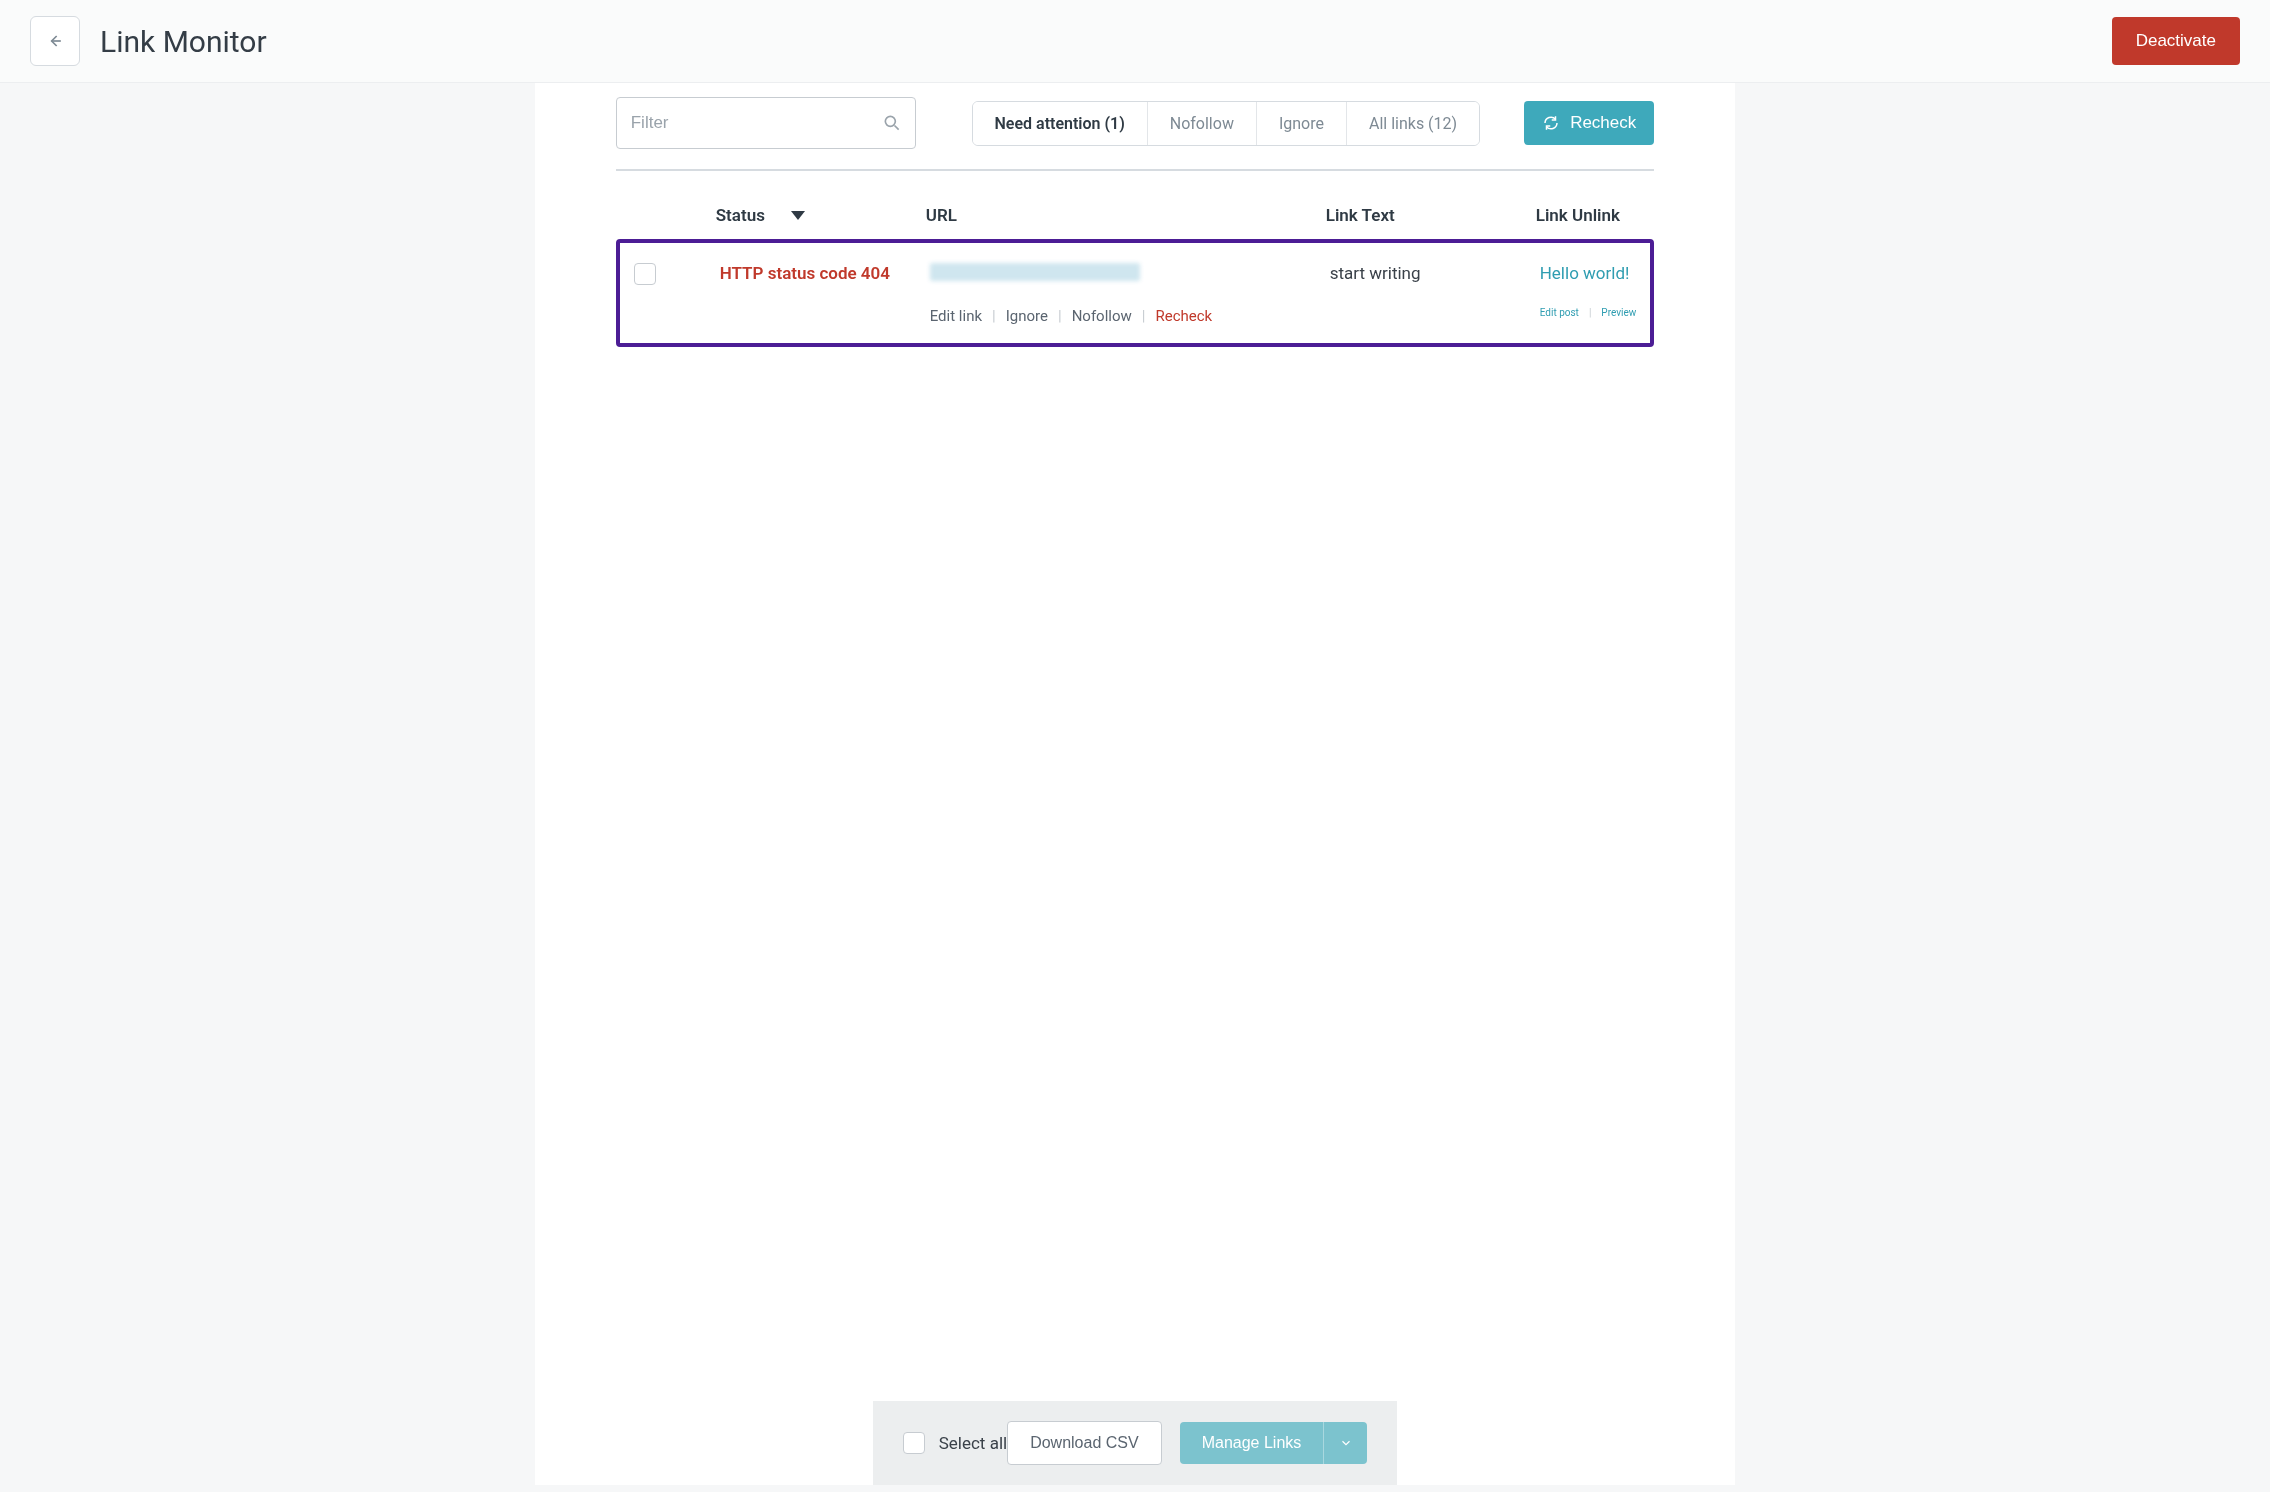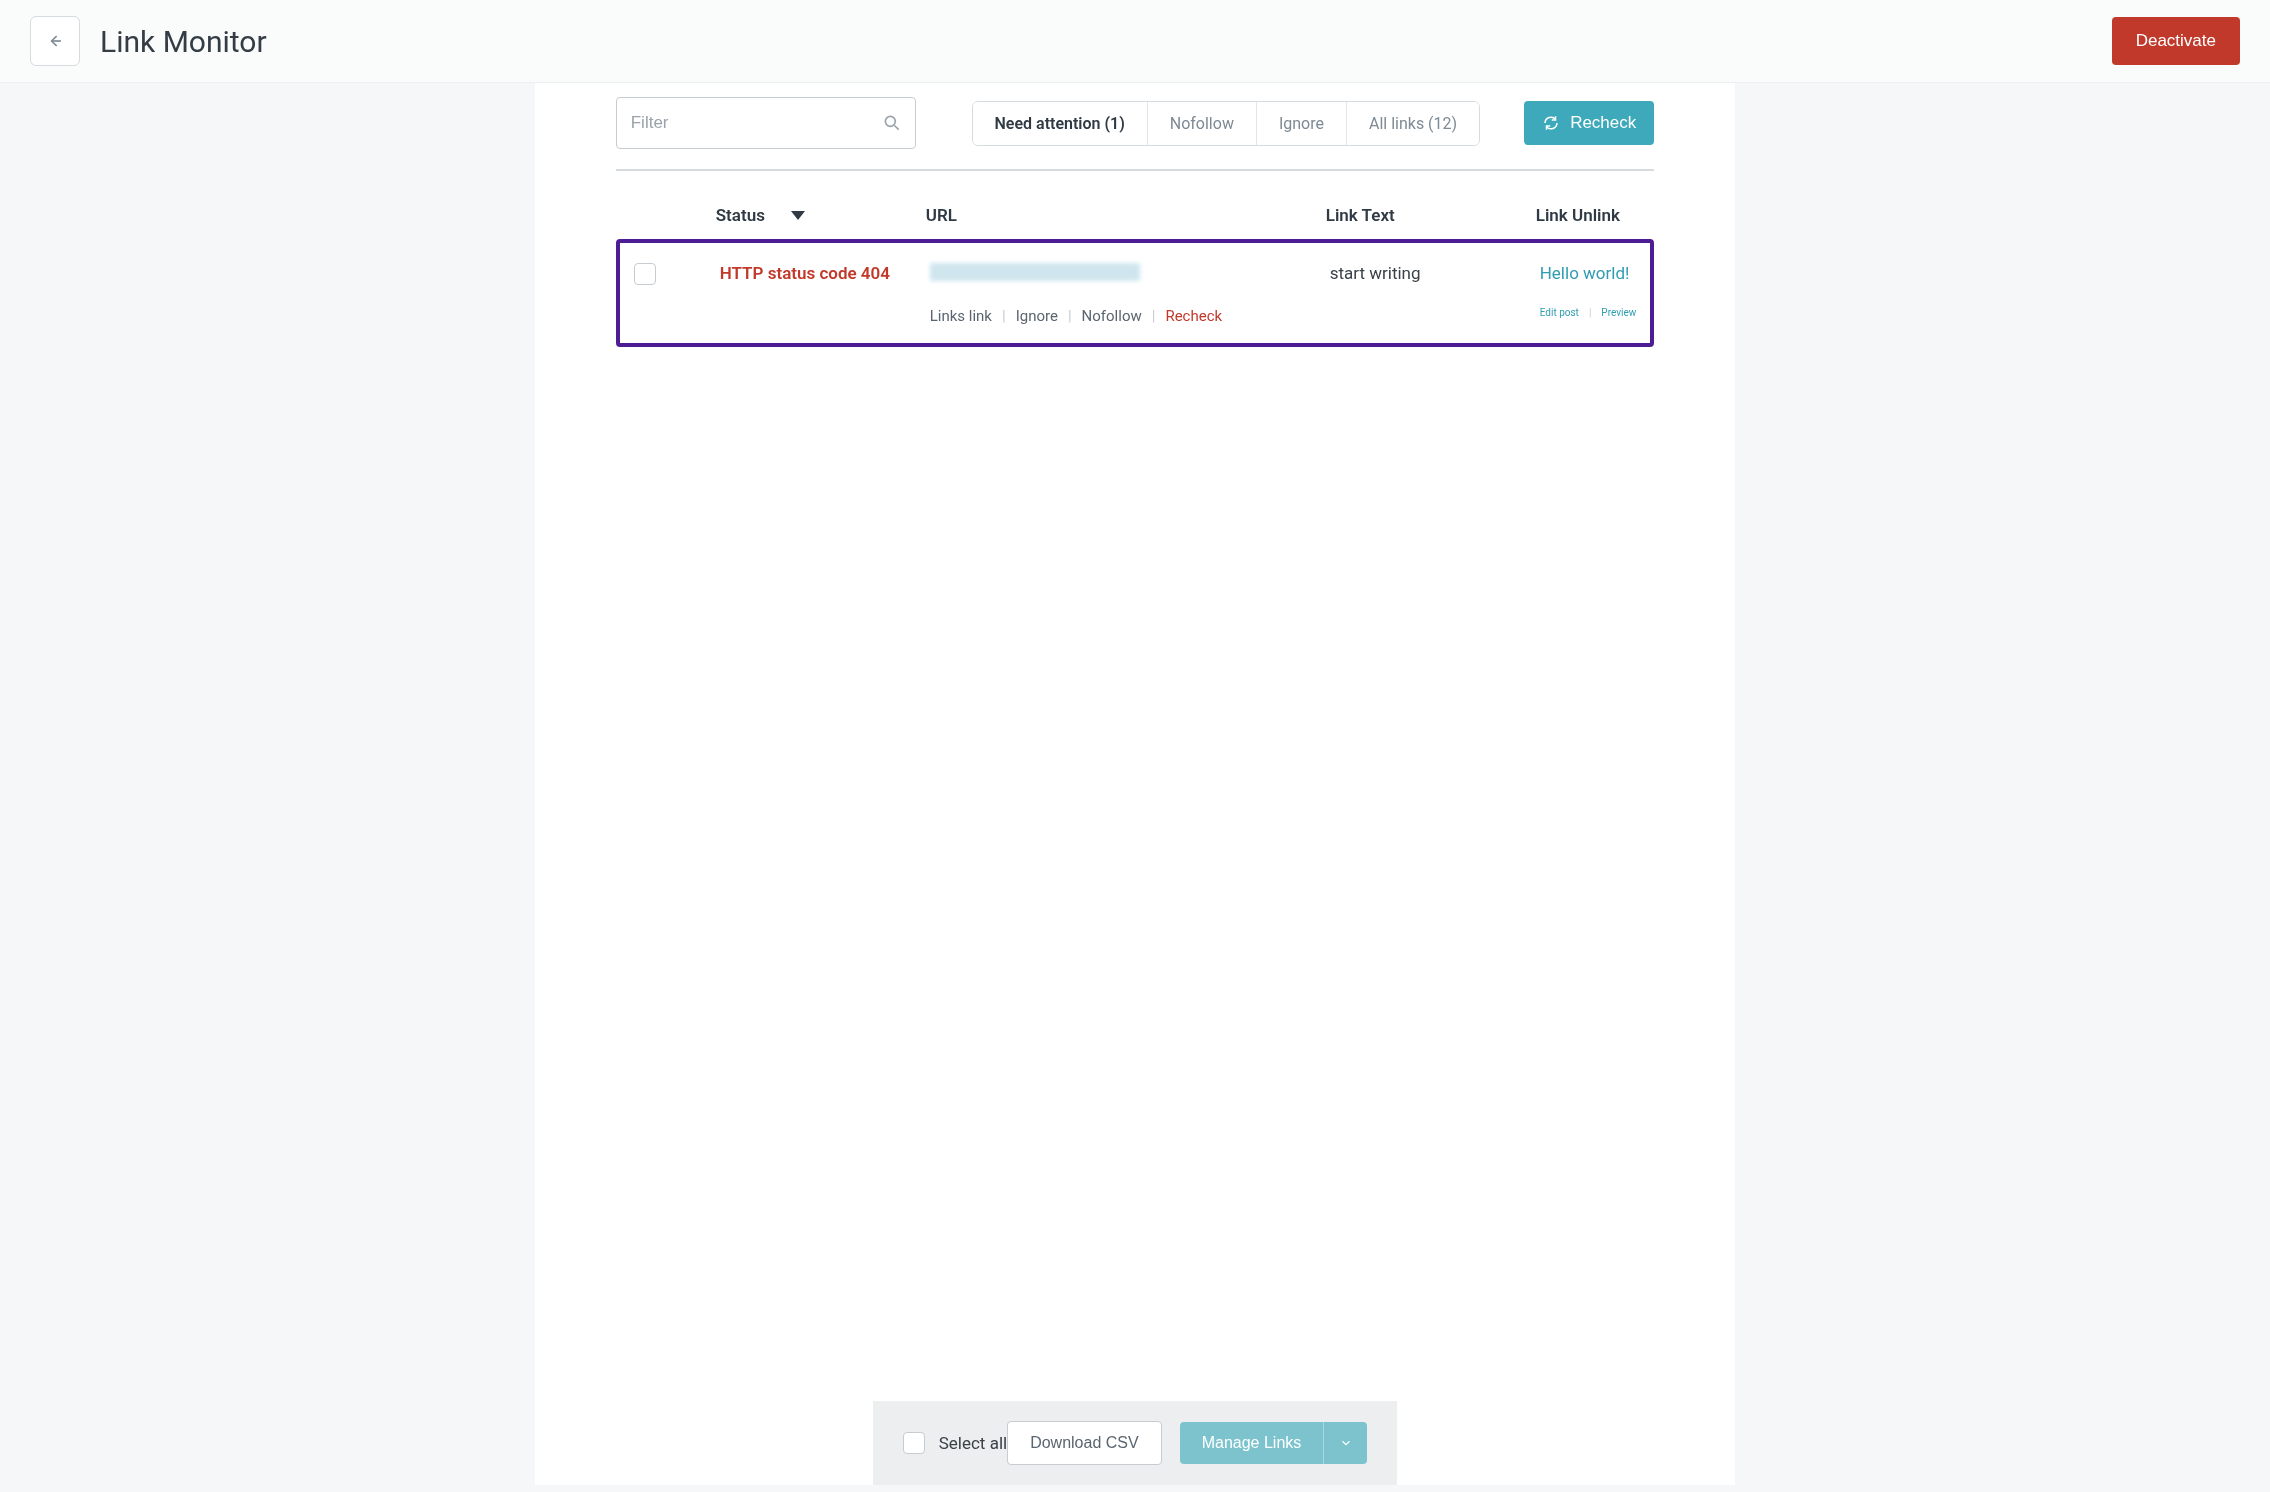--- a/index.html
+++ b/index.html
@@ -303,21 +303,21 @@
         <div class="row">
           <div><span class="checkbox"></span></div>
           <div class="status-cell">HTTP status code 404</div>
           <div class="url-cell"><span class="blur"></span></div>
           <div class="linktext-cell">start writing</div>
           <div class="source-cell"><a href="#">Hello world!</a></div>
 
           <div></div>
           <div></div>
           <div class="row-actions">
-            <span class="act">Links link</span>
+            <span class="act">Edit link</span>
             <span class="sep">|</span>
             <span class="act">Ignore</span>
             <span class="sep">|</span>
             <span class="act">Nofollow</span>
             <span class="sep">|</span>
             <span class="act unlink">Recheck</span>
           </div>
           <div></div>
           <div class="row-actions-right">
             <span class="act">Edit post</span>

